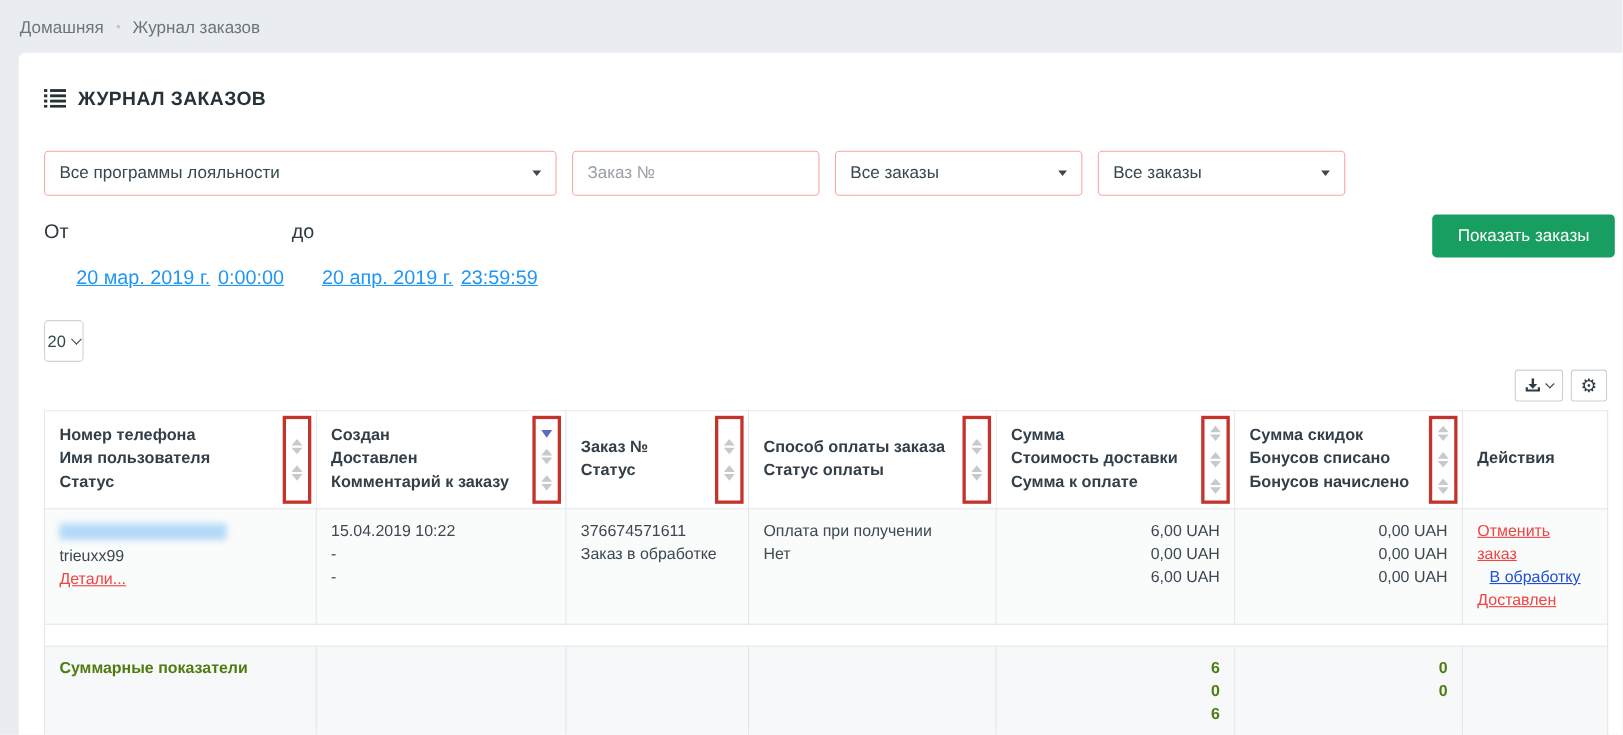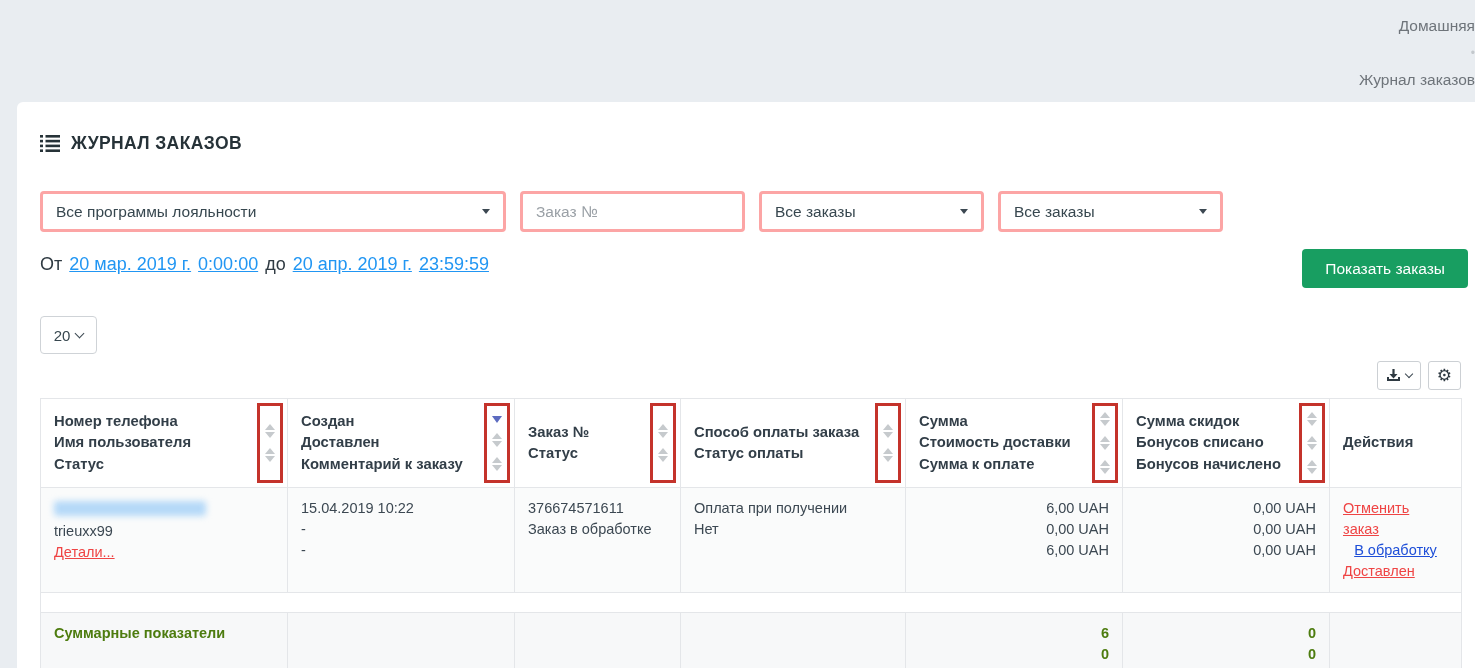--- a/index.html
+++ b/index.html
@@ -4,46 +4,46 @@
 <style>
   * { box-sizing: border-box; }
   html,body { margin:0; padding:0; }
   body {
     width:1475px; height:668px; overflow:hidden;
     background:#e9edf1;
     font-family:"Liberation Sans", sans-serif;
     color:#37474f;
   }
   
-  .breadcrumb { display:flex; align-items:flex-end; gap:11px; padding:17px 0 13px 18px;
-    font-size:15.5px; color:#6e747a;flex-direction:column; }
+  .breadcrumb { display:flex; align-items:flex-start; gap:11px; padding:17px 0 13px 18px;
+    font-size:15.5px; color:#6e747a; }
   .crumb-sep { color:#c3c8cc; font-size:12px; }
   
   .panel { margin-left:17px; width:1458px; min-height:606px; background:#fff;
     border-radius:6px 0 0 0; padding:0 7px 0 23px; }
   .panel-title { display:flex; align-items:center; gap:11px; padding-top:31px;
     font-size:17.5px; font-weight:bold; color:#263238; letter-spacing:.4px; }
   
   .filters { display:flex; gap:14px; margin-top:37px; }
-  .control { height:41px; border:3px solid #fca5a5; border-radius:4px; background:#fff;
+  .control { height:41px; border:1px solid #fca5a5; border-radius:4px; background:#fff;
     display:flex; align-items:center; padding:0 13px; font-size:15.5px; color:#37474f; }
   .control input { border:none; outline:none; width:100%; font:inherit; color:#37474f; padding:0; }
   .control input::placeholder { color:#9aa0a6; }
   .select { justify-content:space-between; cursor:pointer; }
   .caret { width:0; height:0; border-left:4.5px solid transparent; border-right:4.5px solid transparent;
     border-top:5.5px solid #3c4852; flex:none; margin-left:8px; }
   .w-loyalty { width:466px; } .w-input { width:225px; } .w-select { width:225px;align-items:center; }
   
   .dates-row { display:flex; justify-content:space-between; align-items:flex-start; margin-top:17px; }
   .dates { font-size:18px; color:#2f3a42; padding-top:5px; display:flex; gap:7px; flex-wrap:wrap; }
-  .date-link { color:#2196f3; text-decoration:underline; cursor:pointer; }
+  .date-link { color:#2196f3; text-decoration:underline; cursor:pointer;margin-top:42px; }
   .btn-show { background:#189e61; color:#fff; border:none; border-radius:4px; height:39px;
     padding:0 23px; font-size:15.5px; cursor:pointer; font-family:inherit; }
   
-  .pagesize { margin-top:28px; width:57px; height:38px; border:1px solid #cfd3d7; border-radius:4px;
+  .pagesize { margin-top:28px; width:36px; height:38px; border:1px solid #cfd3d7; border-radius:4px;
     display:flex; align-items:center; justify-content:center; gap:6px; font-size:15px; cursor:pointer; background:#fff; }
   .chev { width:7px; height:7px; border-right:1.6px solid #3c4852; border-bottom:1.6px solid #3c4852;
     transform:rotate(45deg); margin-top:-4px; }
   
   .toolbar { display:flex; justify-content:flex-end; gap:7px; margin-top:7px; padding-right:7px; }
   .tool-btn { height:29px; border:1px solid #ccd0d4; border-radius:3px; background:#fff;
     display:flex; align-items:center; justify-content:center; gap:5px; padding:0 8px; cursor:pointer; }
   .gear-glyph { font-size:17px; color:#2f3a42; line-height:1; }
   .chev-sm { width:6px; height:6px; border-right:1.4px solid #3c4852; border-bottom:1.4px solid #3c4852;
     transform:rotate(45deg); margin-top:-3px; }

